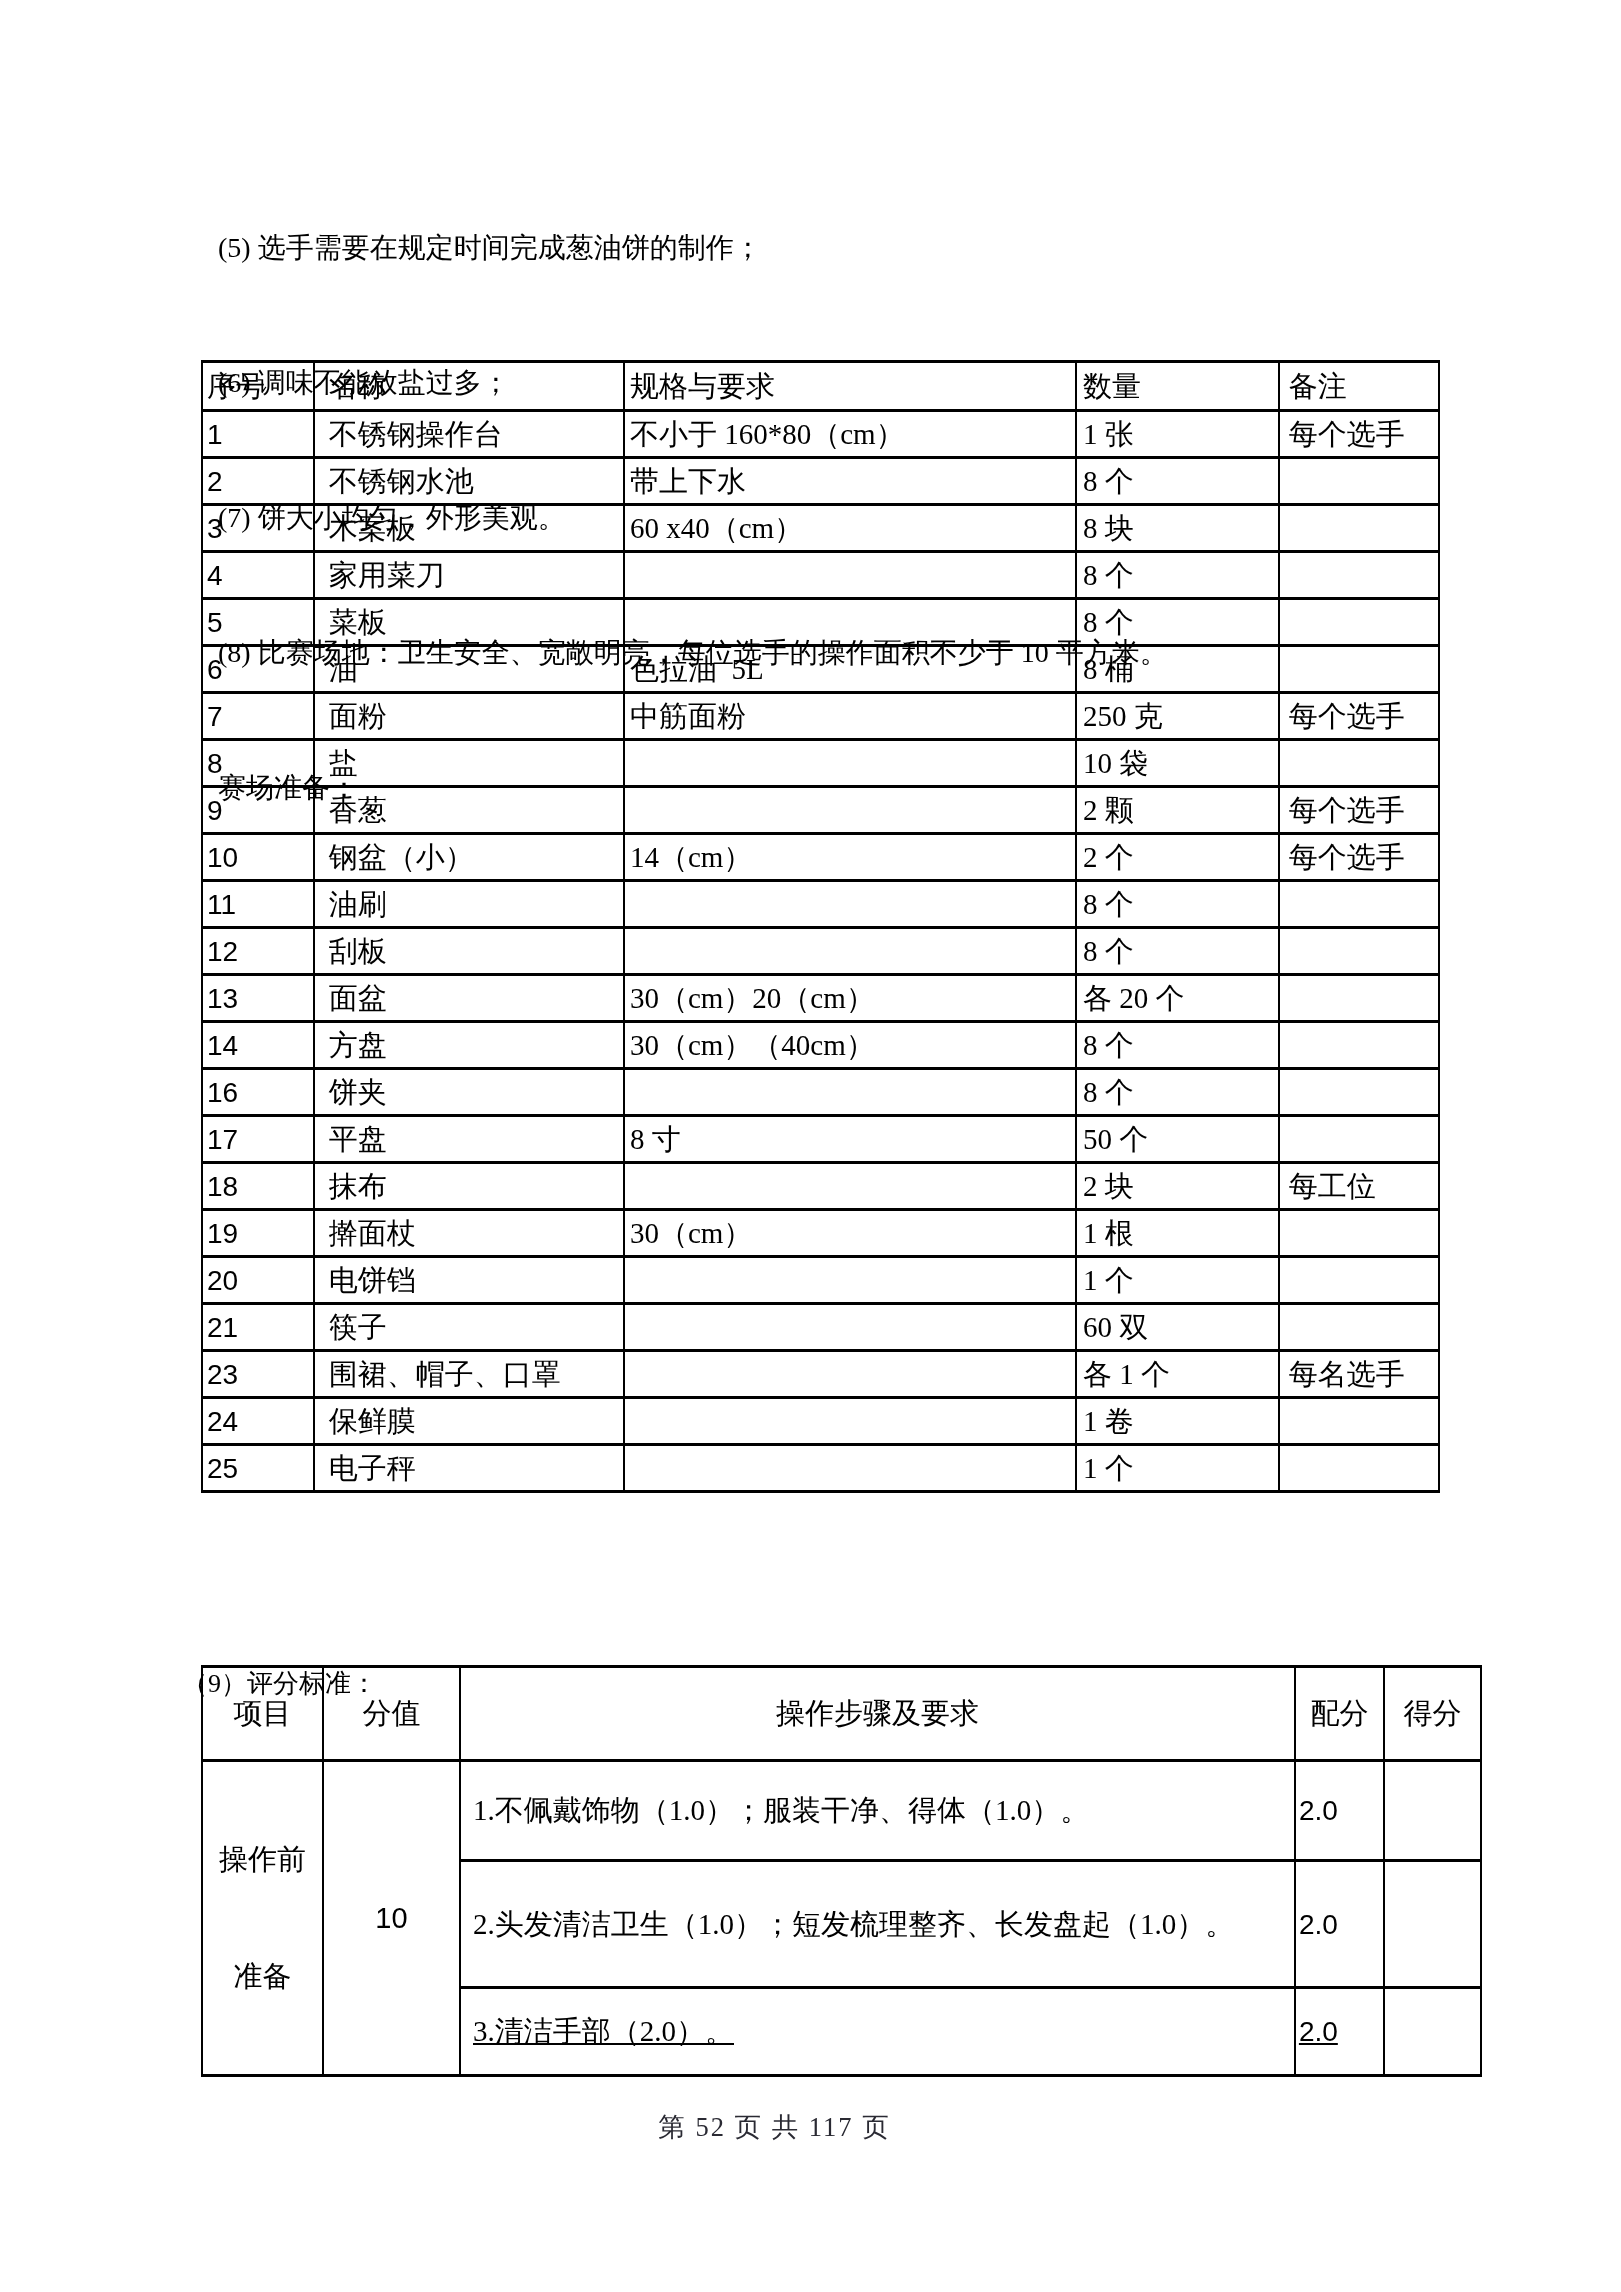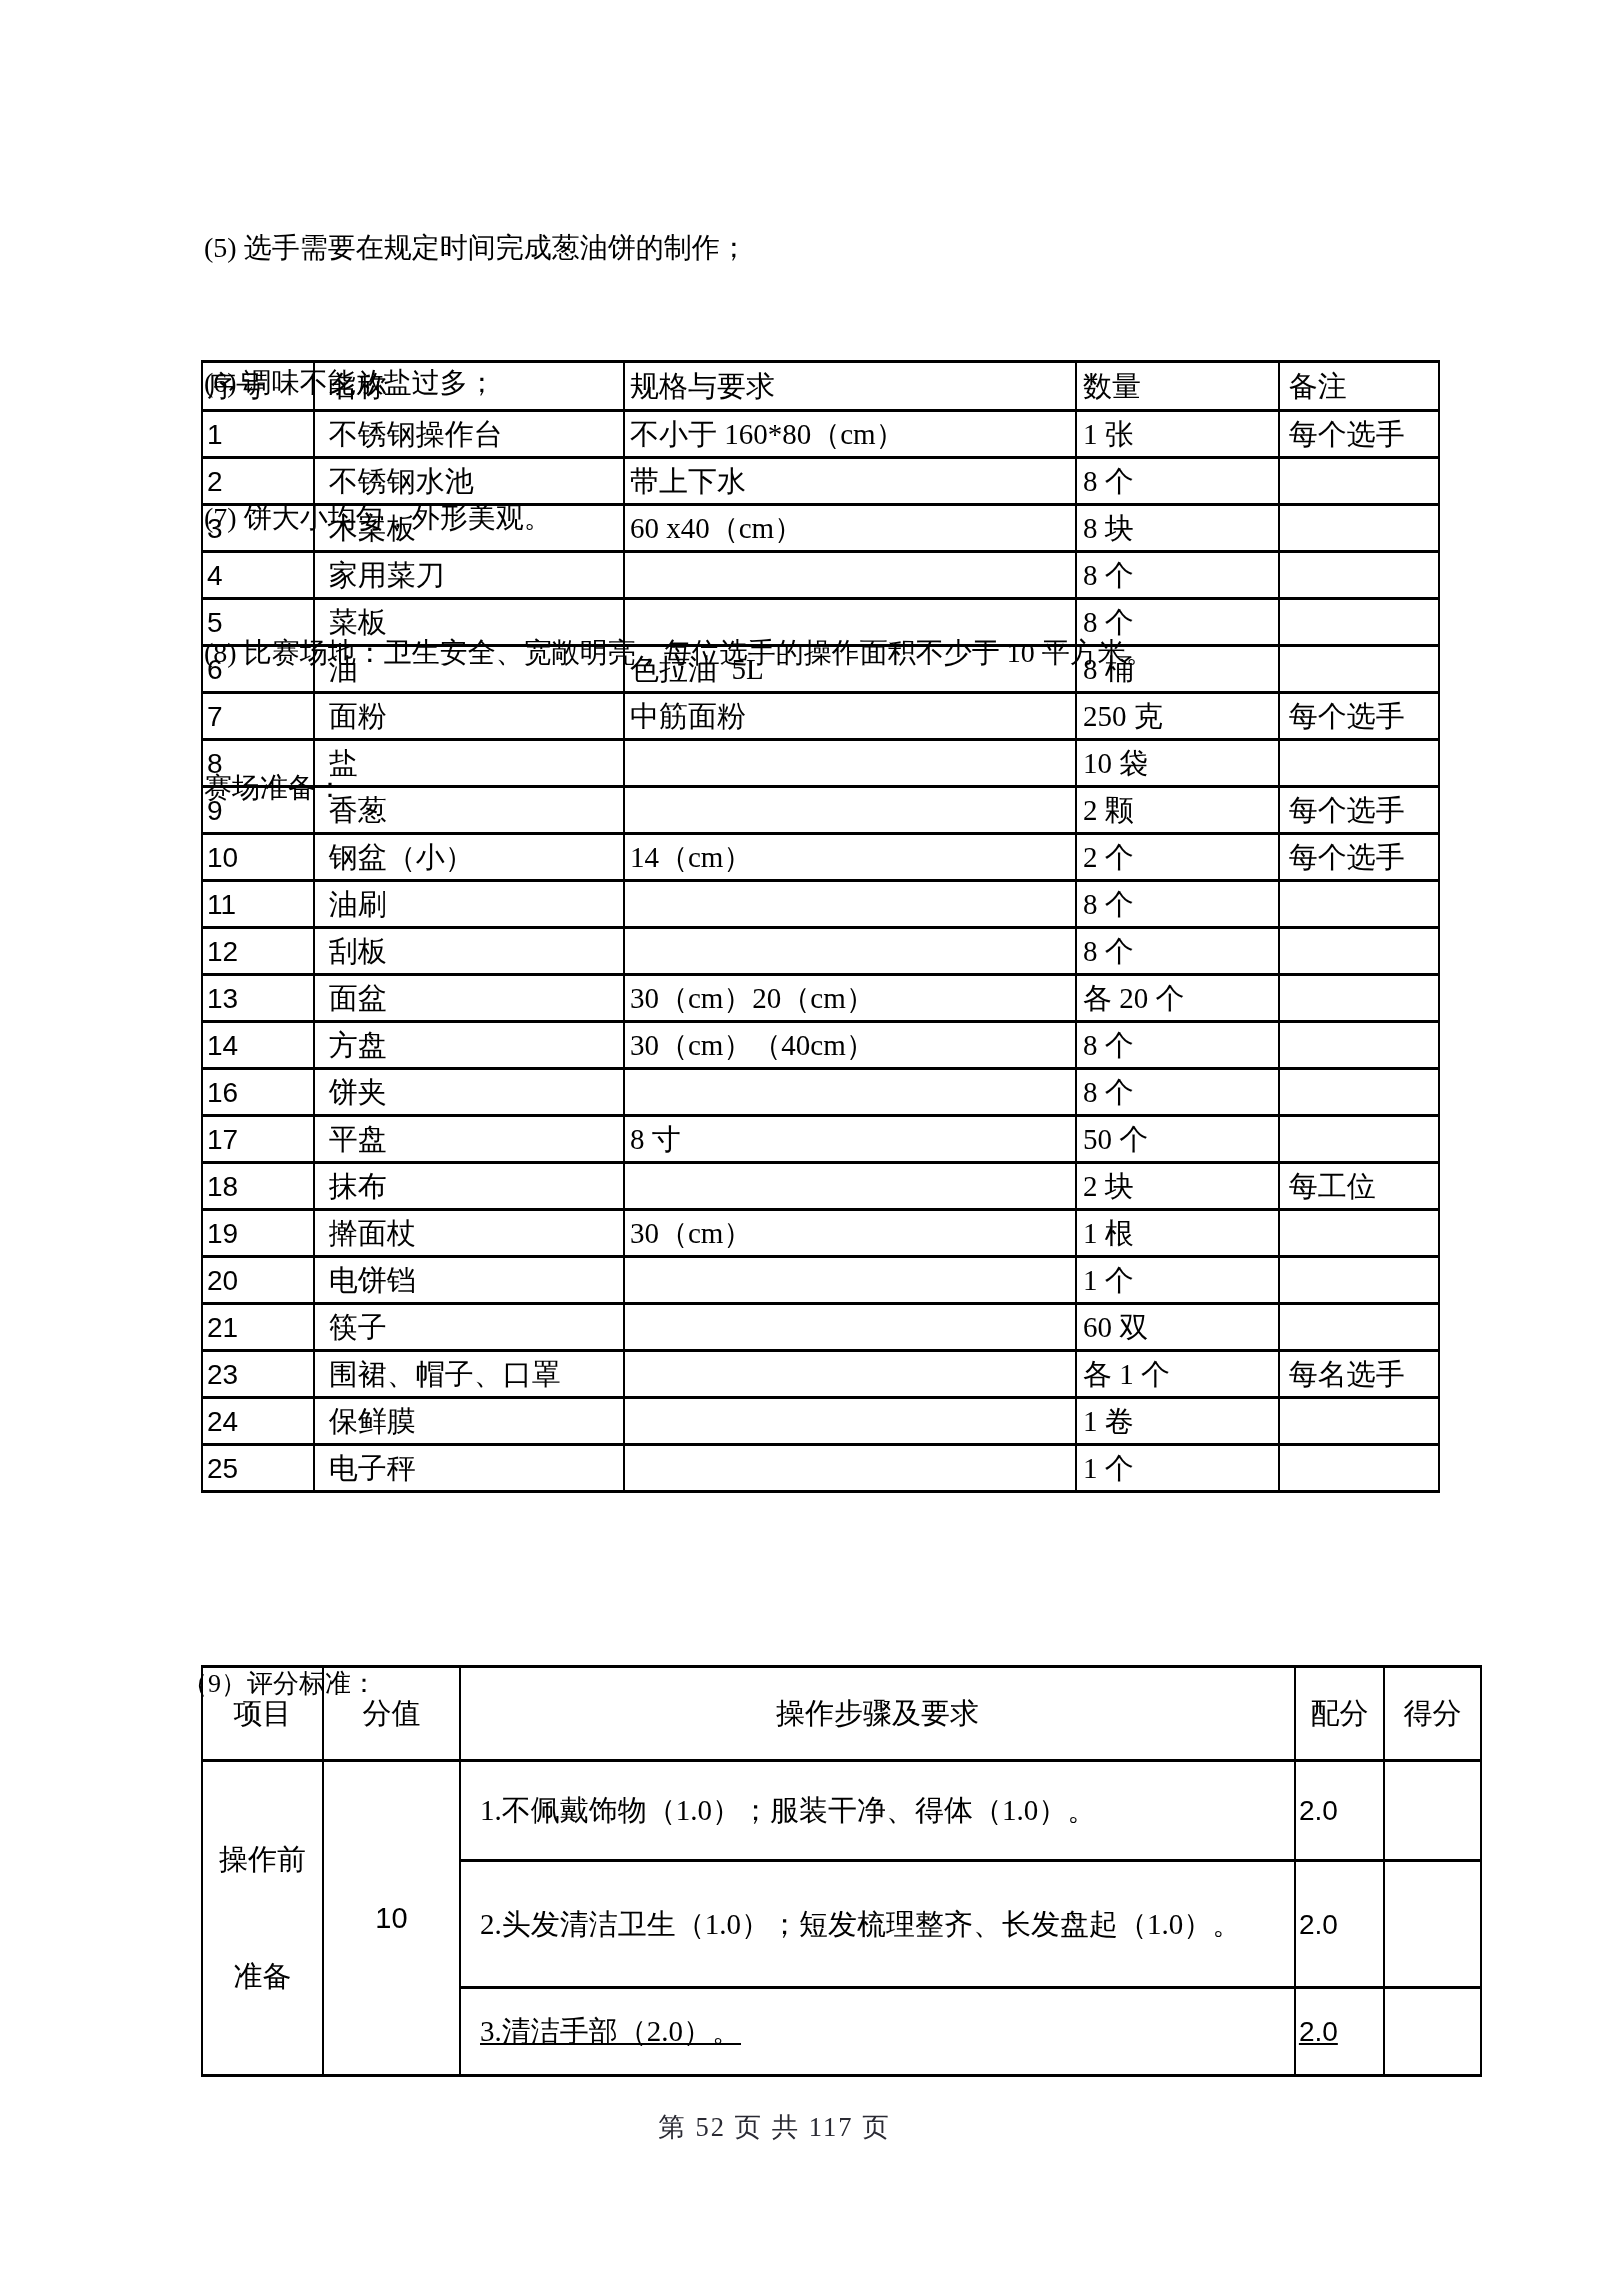--- a/index.html
+++ b/index.html
@@ -2,21 +2,21 @@
 <html><head>
 <meta charset="utf-8">
 <style>
   html,body { margin:0; padding:0; background:#ffffff; }
   .page {
     position:relative; width:1621px; height:2293px; background:#ffffff;
     font-family:"Liberation Serif","DejaVu Serif",serif; color:#000;
     overflow:hidden;
   }
   
-  .intro { position:absolute; left:204px; top:135px; font-size:28px; line-height:45px; white-space:pre-wrap; }
+  .intro { position:absolute; left:218px; top:135px; font-size:28px; line-height:45px; white-space:pre-wrap; }
   .intro div { height:45px; }
   
   table.equip {
     position:absolute; left:201px; top:360px; width:1236px;
     border-collapse:collapse; table-layout:fixed; font-size:29px; line-height:33px;
   }
   table.score {
     position:absolute; left:201px; top:1665px; width:1279px;
     border-collapse:collapse; table-layout:fixed; font-size:29px; line-height:35px;border-radius:20px;
   }
@@ -39,21 +39,21 @@
   
   .sec9 { position:absolute; left:182px; top:1666px; font-size:26px; }
   
   .score tr.rh { height:94px; }
   .score tr.r1 { height:74px; }
   .score tr.r2 { height:93px; }
   .score tr.r3 { height:65px;text-decoration:underline; }
   .score th { text-align:center; }
   .score td.item-cell { text-align:center; line-height:39px; }
   .score td.score-val { text-align:center; font-family:"Liberation Sans","DejaVu Sans",sans-serif; font-size:29px; }
-  .score td.step   { text-align:left; padding-left:19px; }
+  .score td.step   { text-align:left; padding-left:12px; }
   .score td.points { text-align:left; padding-left:2.9px; font-family:"Liberation Sans","DejaVu Sans",sans-serif; font-size:28px; }
   
   .footer {
     position:absolute; top:2109px; left:0; width:1549px; text-align:center;
     font-size:26.5px; color:#2a2a33; letter-spacing:2px;
   }
 </style>
 </head>
 <body>
 

